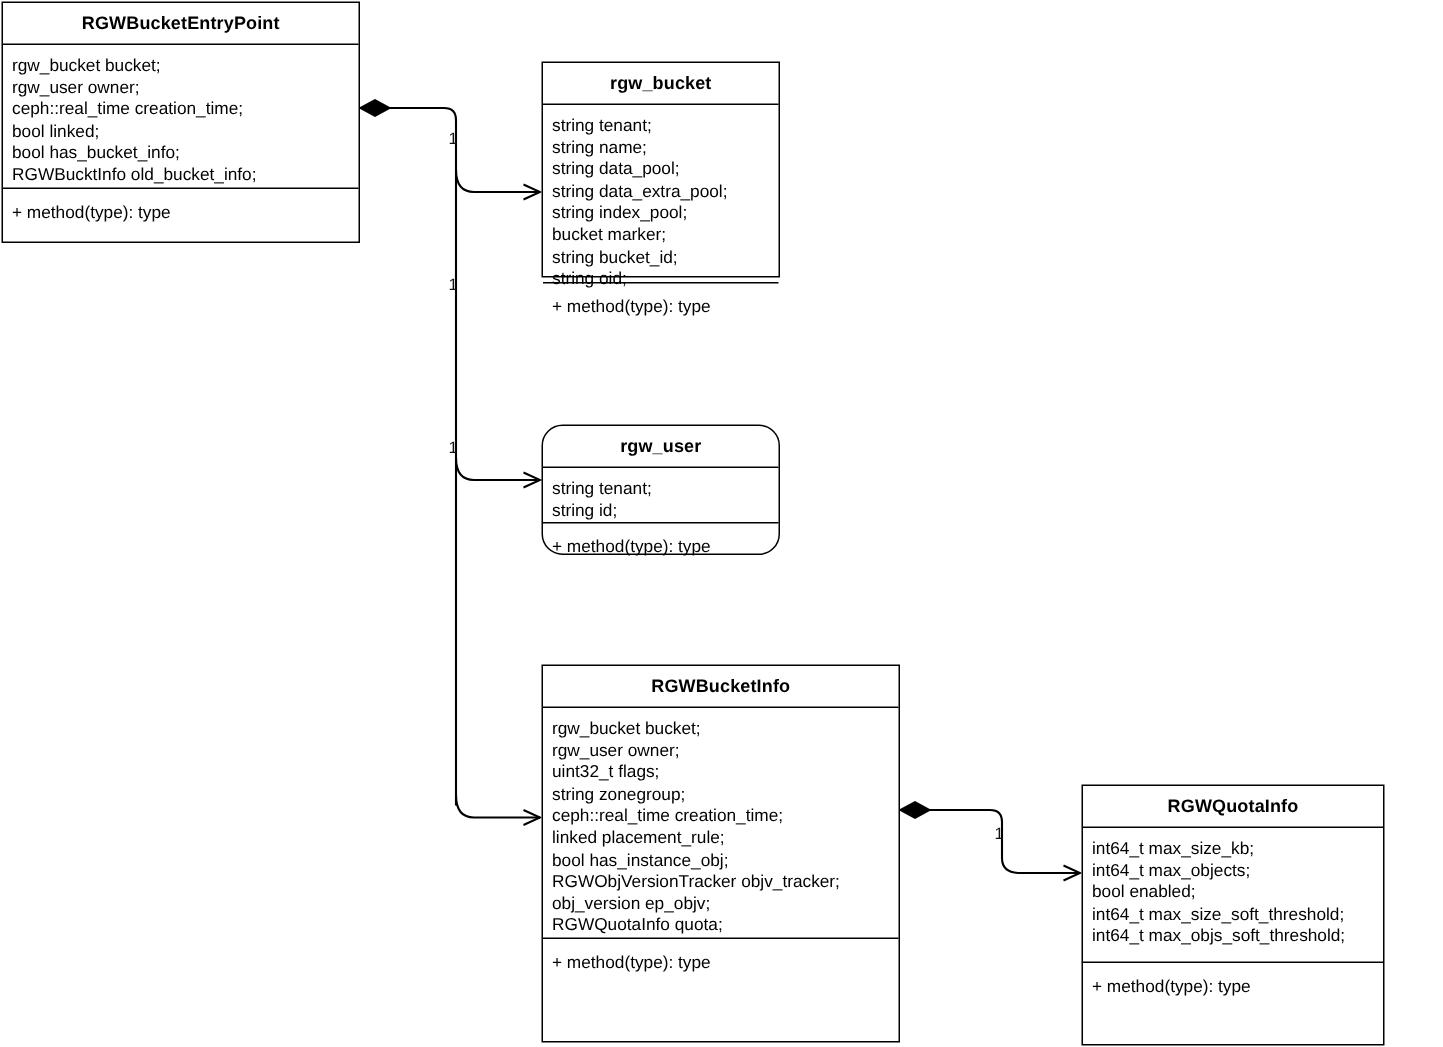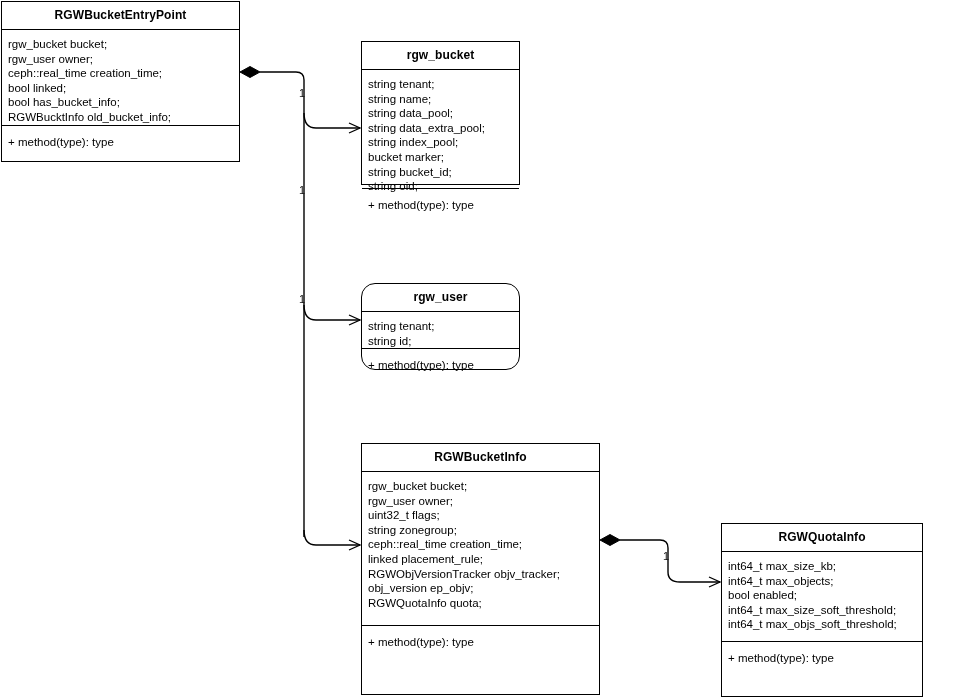--- a/index.html
+++ b/index.html
@@ -147,20 +147,21 @@
 
   <div class="uml-class" style="left:361px; top:443px; width:239px; height:252px;">
     <div class="uml-title">RGWBucketInfo</div>
     <div class="uml-attrs" style="height:154px;">
       <div class="uml-line">rgw_bucket bucket;</div>
       <div class="uml-line">rgw_user owner;</div>
       <div class="uml-line">uint32_t flags;</div>
       <div class="uml-line">string zonegroup;</div>
       <div class="uml-line">ceph::real_time creation_time;</div>
       <div class="uml-line">linked placement_rule;</div>
+      <div class="uml-line">bool has_instance_obj;</div>
       <div class="uml-line">RGWObjVersionTracker objv_tracker;</div>
       <div class="uml-line">obj_version ep_objv;</div>
       <div class="uml-line">RGWQuotaInfo quota;</div>
     </div>
     <div class="uml-ops">
       <div class="uml-line">+ method(type): type</div>
     </div>
   </div>
 
   <div class="uml-class" style="left:721px; top:523px; width:202px; height:174px;">

